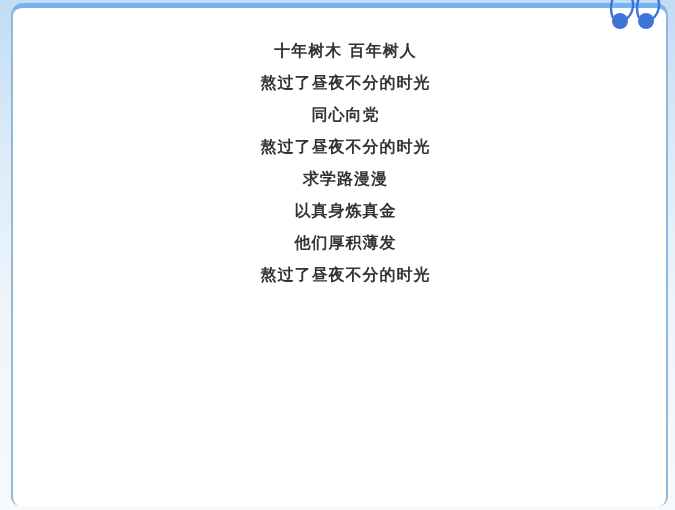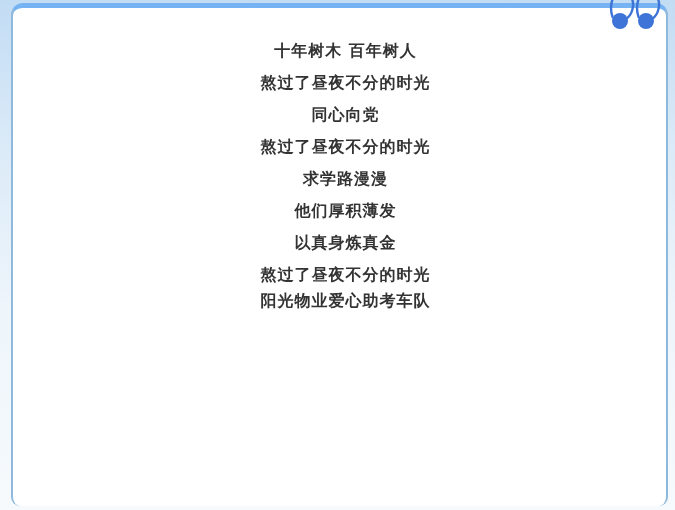--- a/index.html
+++ b/index.html
@@ -49,24 +49,23 @@
 </head>
 <body>
 
 <div class="card">
   <div class="content">
     <p>十年树木 百年树人</p>
     <p>熬过了昼夜不分的时光</p>
     <p>同心向党</p>
     <p>熬过了昼夜不分的时光</p>
     <p>求学路漫漫</p>
+    <p>以真身炼真金</p>
     <p>他们厚积薄发</p>
-    <p>以真身炼真金</p>
     <p class="tight">熬过了昼夜不分的时光</p>
-    <p class="tight">阳光物业爱心助考车队</p>
   </div>
 </div>
 
 <div class="quote-icon">
   <svg width="70" height="40" viewBox="0 0 70 40" xmlns="http://www.w3.org/2000/svg">
 
     <path d="M 7.5 17 C 4 6, 7 -8, 17 -8 C 26 -8, 29.5 1, 27.5 9 C 26.5 13.5, 24.5 16.5, 21.5 18.5" fill="none" stroke="#3e74d8" stroke-width="2.4" stroke-linecap="round"></path>
     <circle cx="15" cy="21" r="8" fill="#3e74d8"></circle>
 
     <path d="M 33.5 17 C 30 6, 33 -8, 43 -8 C 52 -8, 55.5 1, 53.5 9 C 52.5 13.5, 50.5 16.5, 47.5 18.5" fill="none" stroke="#3e74d8" stroke-width="2.4" stroke-linecap="round"></path>

